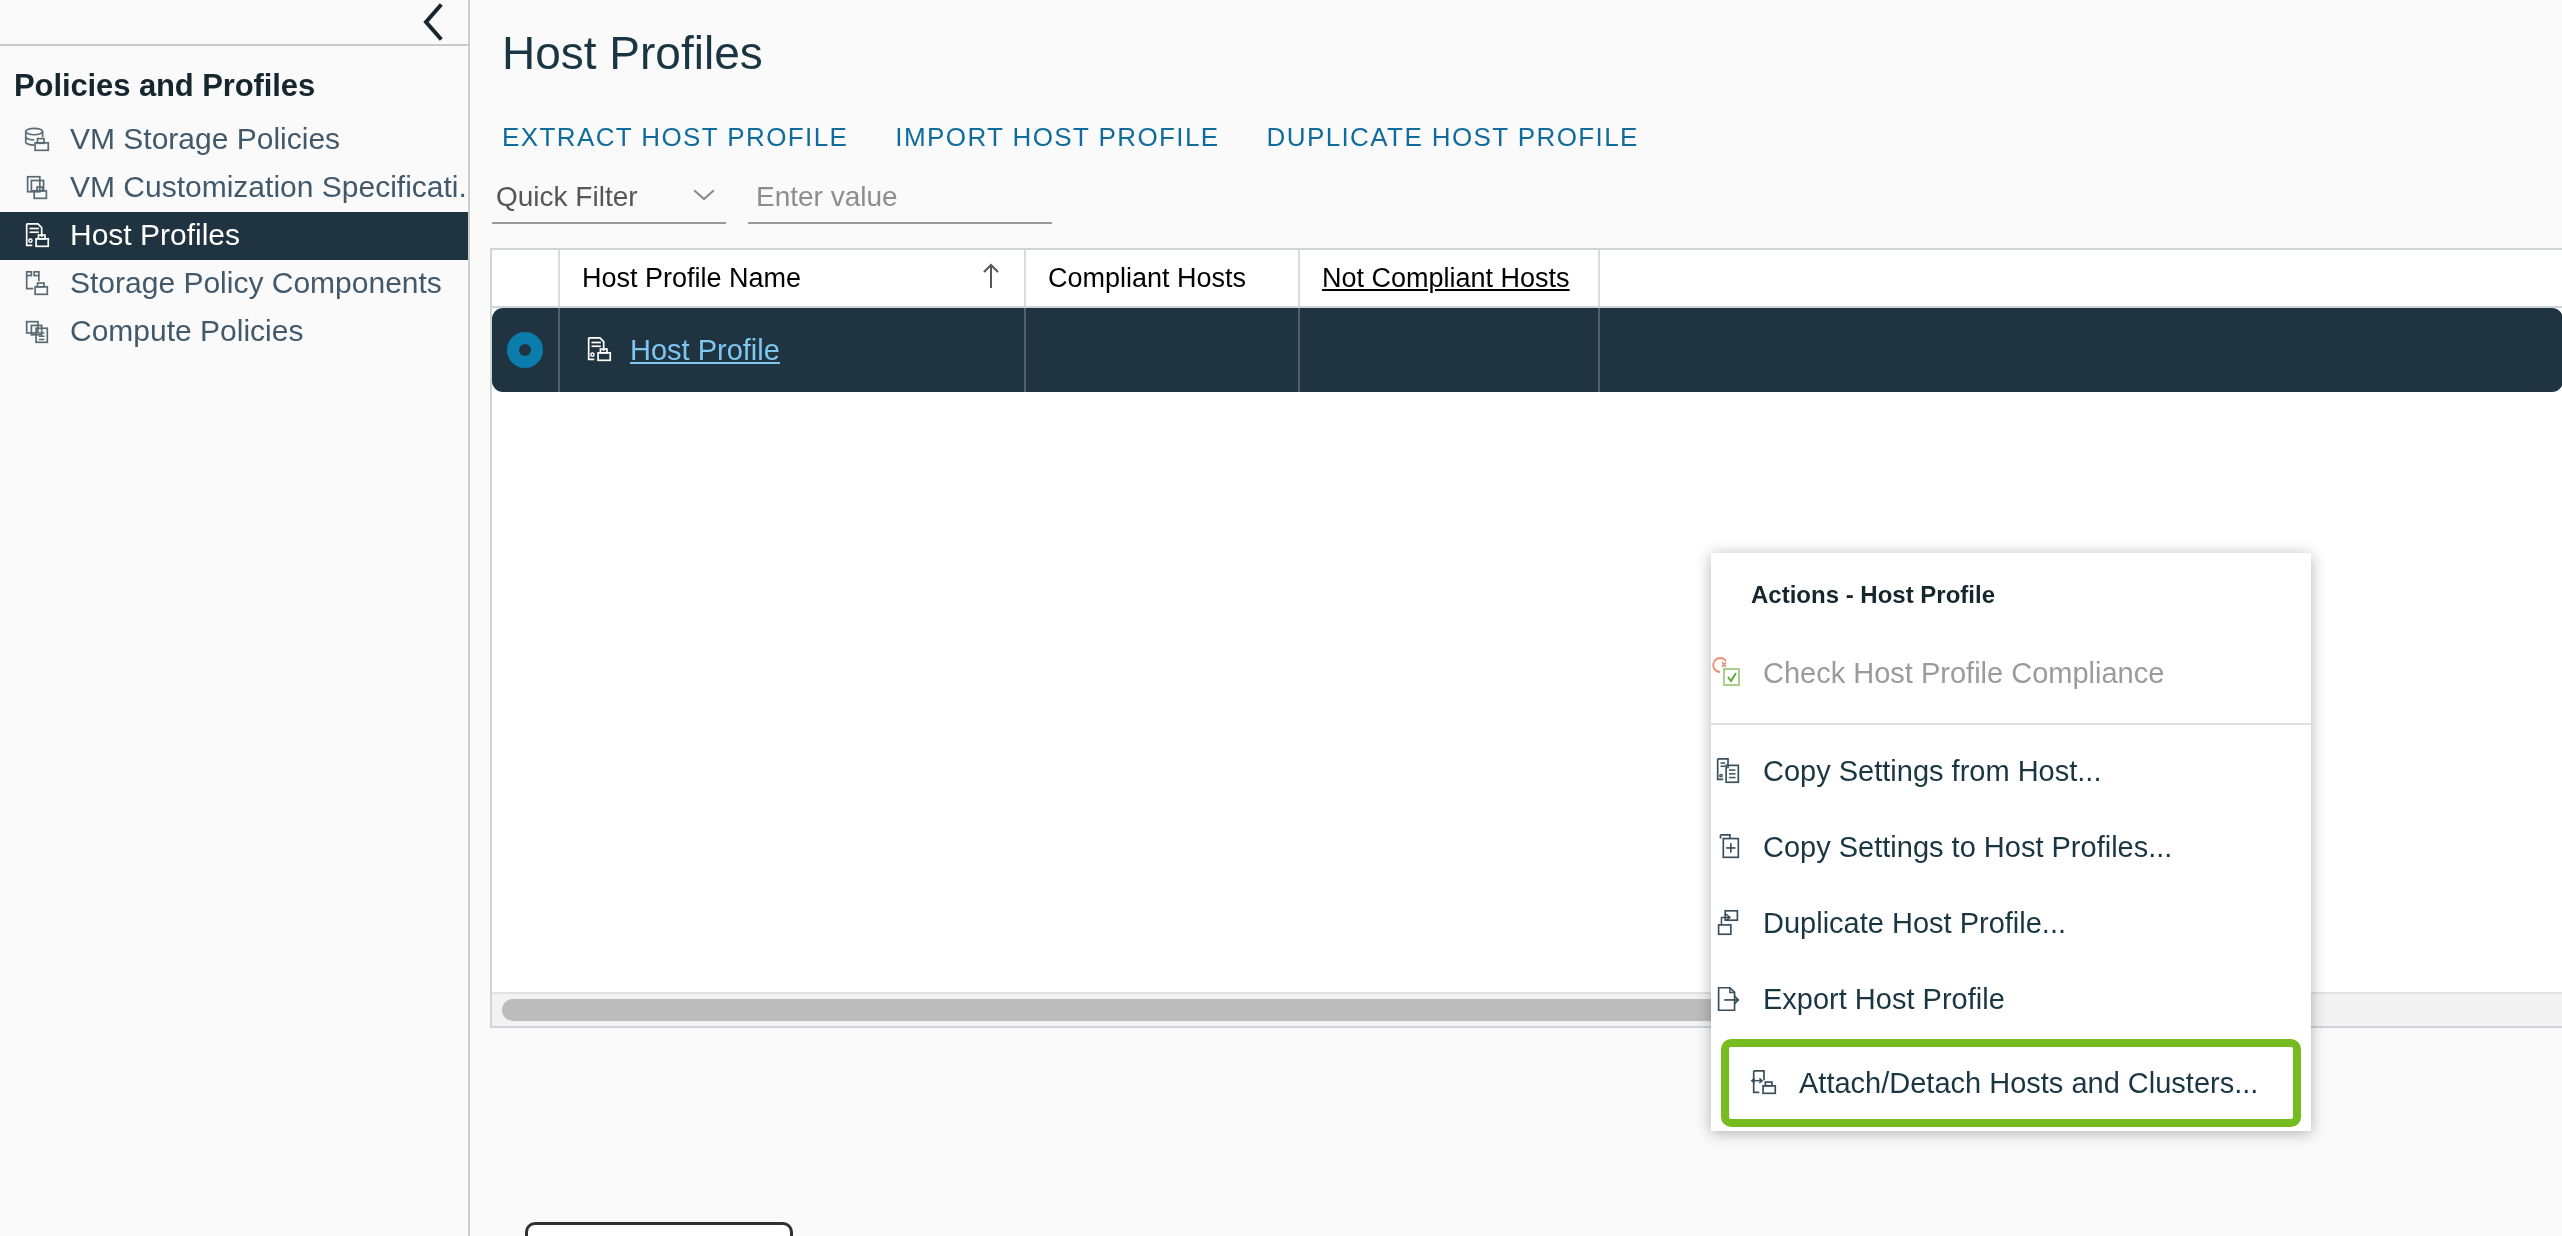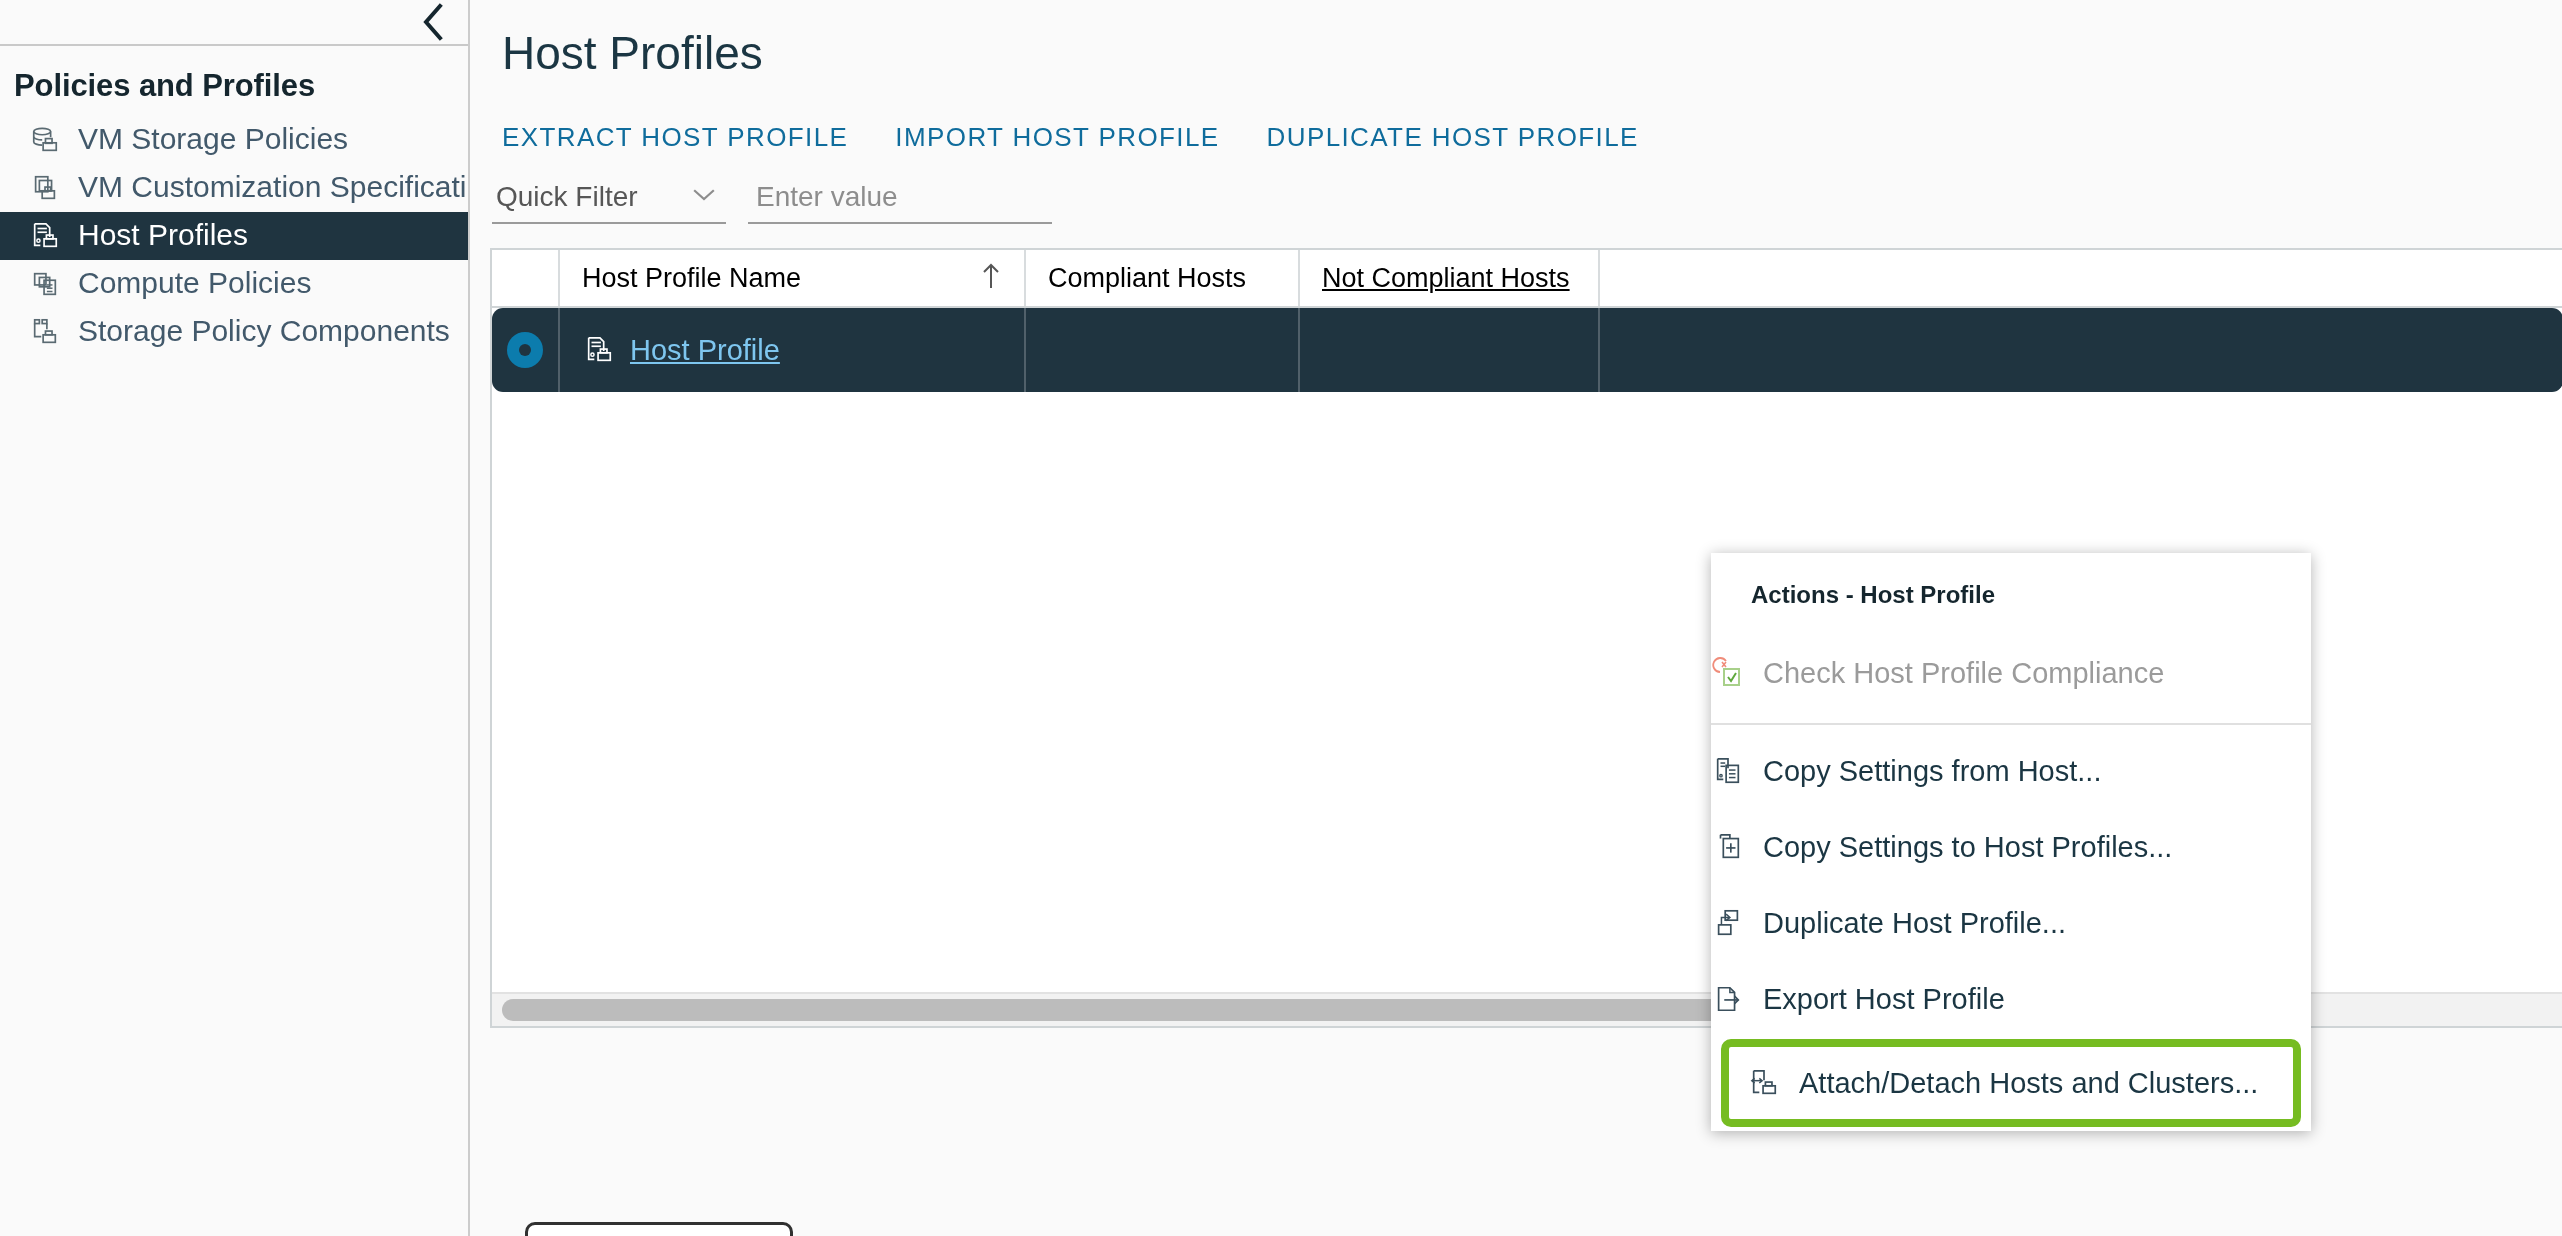--- a/index.html
+++ b/index.html
@@ -39,21 +39,21 @@
     font-weight: bold;
     color: #15262e;
     padding: 22px 0 12px 14px;
     letter-spacing: -0.1px;
   }
   .nav-list { list-style: none; }
   .nav-item {
     display: flex;
     align-items: center;
     height: 48px;
-    padding-left: 28px;
+    padding-left: 20px;
     color: #42596b;
     font-size: 30px;
     cursor: pointer;
     white-space: nowrap;
     overflow: hidden;
   }
   .nav-item.active {
     background: #1f3440;
     color: #ffffff;
   }
@@ -321,43 +321,43 @@
             <rect x="15" y="19" width="13" height="8" fill="none" stroke="#ffffff" stroke-width="1.8"></rect>
             <rect x="17.5" y="15" width="7" height="4" fill="none" stroke="#ffffff" stroke-width="1.8"></rect>
           </svg>
         </span>
         <span class="nav-label">Host Profiles</span>
       </li>
 
       <li class="nav-item">
         <span class="nav-icon">
           <svg width="30" height="30" viewBox="0 0 32 32" aria-hidden="true">
+            <rect x="5" y="3" width="5" height="4" fill="none" stroke="#5a6a72" stroke-width="1.8"></rect>
+            <rect x="13" y="3" width="5" height="4" fill="none" stroke="#5a6a72" stroke-width="1.8"></rect>
+            <path d="M5 7 v14 h7" fill="none" stroke="#5a6a72" stroke-width="1.8"></path>
+            <path d="M18 7 v6" fill="none" stroke="#5a6a72" stroke-width="1.8"></path>
+            <rect x="14" y="19" width="13" height="8" fill="none" stroke="#5a6a72" stroke-width="1.8"></rect>
+            <rect x="16.5" y="15" width="7" height="4" fill="none" stroke="#5a6a72" stroke-width="1.8"></rect>
+          </svg>
+        </span>
+        <span class="nav-label">Storage Policy Components</span>
+      </li>
+
+      <li class="nav-item">
+        <span class="nav-icon">
+          <svg width="30" height="30" viewBox="0 0 32 32" aria-hidden="true">
             <rect x="5" y="5" width="12" height="12" fill="none" stroke="#5a6a72" stroke-width="1.8"></rect>
             <rect x="10" y="9" width="11" height="10" fill="none" stroke="#5a6a72" stroke-width="1.8"></rect>
             <rect x="15" y="12" width="12" height="15" fill="none" stroke="#5a6a72" stroke-width="1.8"></rect>
             <line x1="18" y1="17" x2="24" y2="17" stroke="#5a6a72" stroke-width="1.6"></line>
             <line x1="18" y1="20.5" x2="24" y2="20.5" stroke="#5a6a72" stroke-width="1.6"></line>
             <line x1="18" y1="24" x2="24" y2="24" stroke="#5a6a72" stroke-width="1.6"></line>
           </svg>
         </span>
         <span class="nav-label">Compute Policies</span>
-      </li>
-
-      <li class="nav-item">
-        <span class="nav-icon">
-          <svg width="30" height="30" viewBox="0 0 32 32" aria-hidden="true">
-            <rect x="5" y="3" width="5" height="4" fill="none" stroke="#5a6a72" stroke-width="1.8"></rect>
-            <rect x="13" y="3" width="5" height="4" fill="none" stroke="#5a6a72" stroke-width="1.8"></rect>
-            <path d="M5 7 v14 h7" fill="none" stroke="#5a6a72" stroke-width="1.8"></path>
-            <path d="M18 7 v6" fill="none" stroke="#5a6a72" stroke-width="1.8"></path>
-            <rect x="14" y="19" width="13" height="8" fill="none" stroke="#5a6a72" stroke-width="1.8"></rect>
-            <rect x="16.5" y="15" width="7" height="4" fill="none" stroke="#5a6a72" stroke-width="1.8"></rect>
-          </svg>
-        </span>
-        <span class="nav-label">Storage Policy Components</span>
       </li>
 
     </ul>
   </aside>
 
   <section class="main">
 
     <h1 class="page-title">Host Profiles</h1>
 
     <div class="action-bar">

